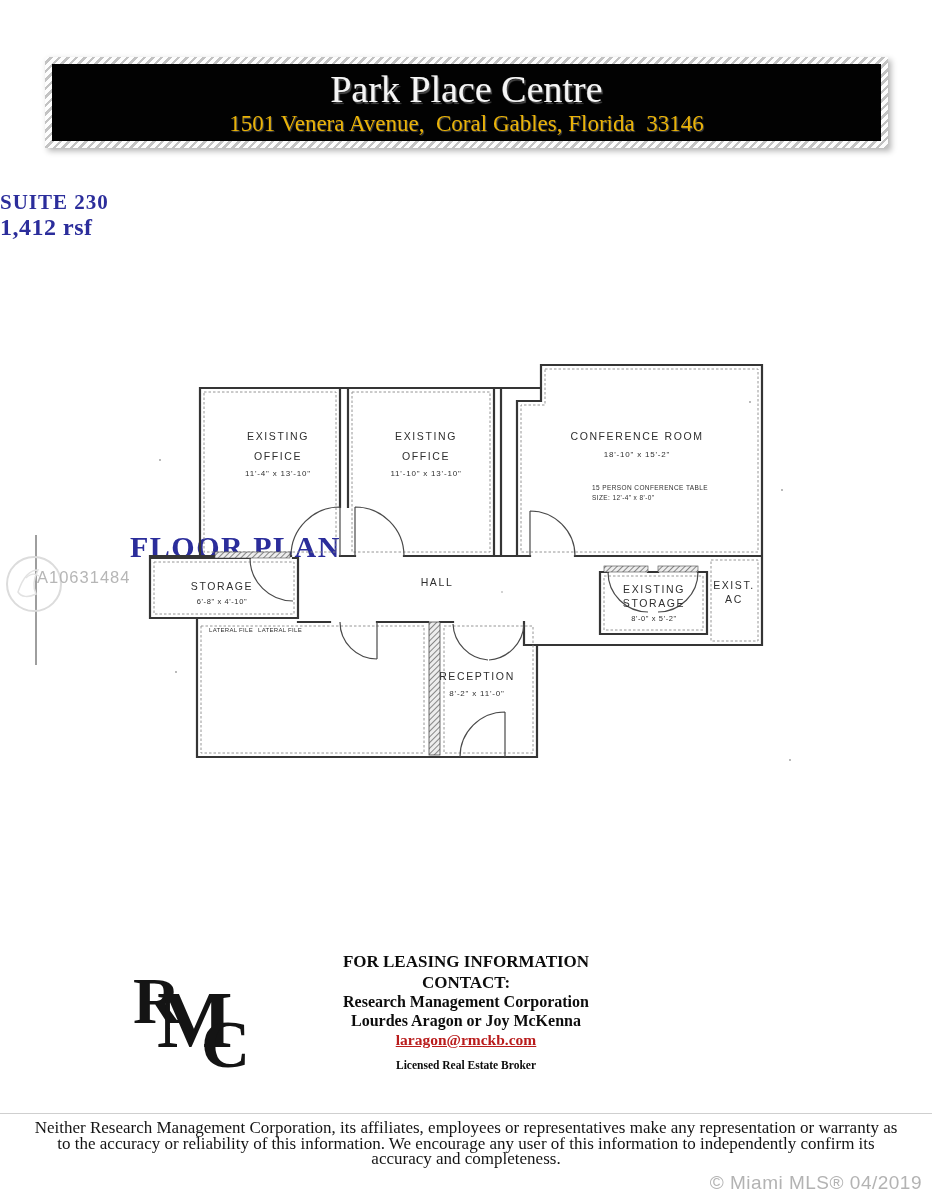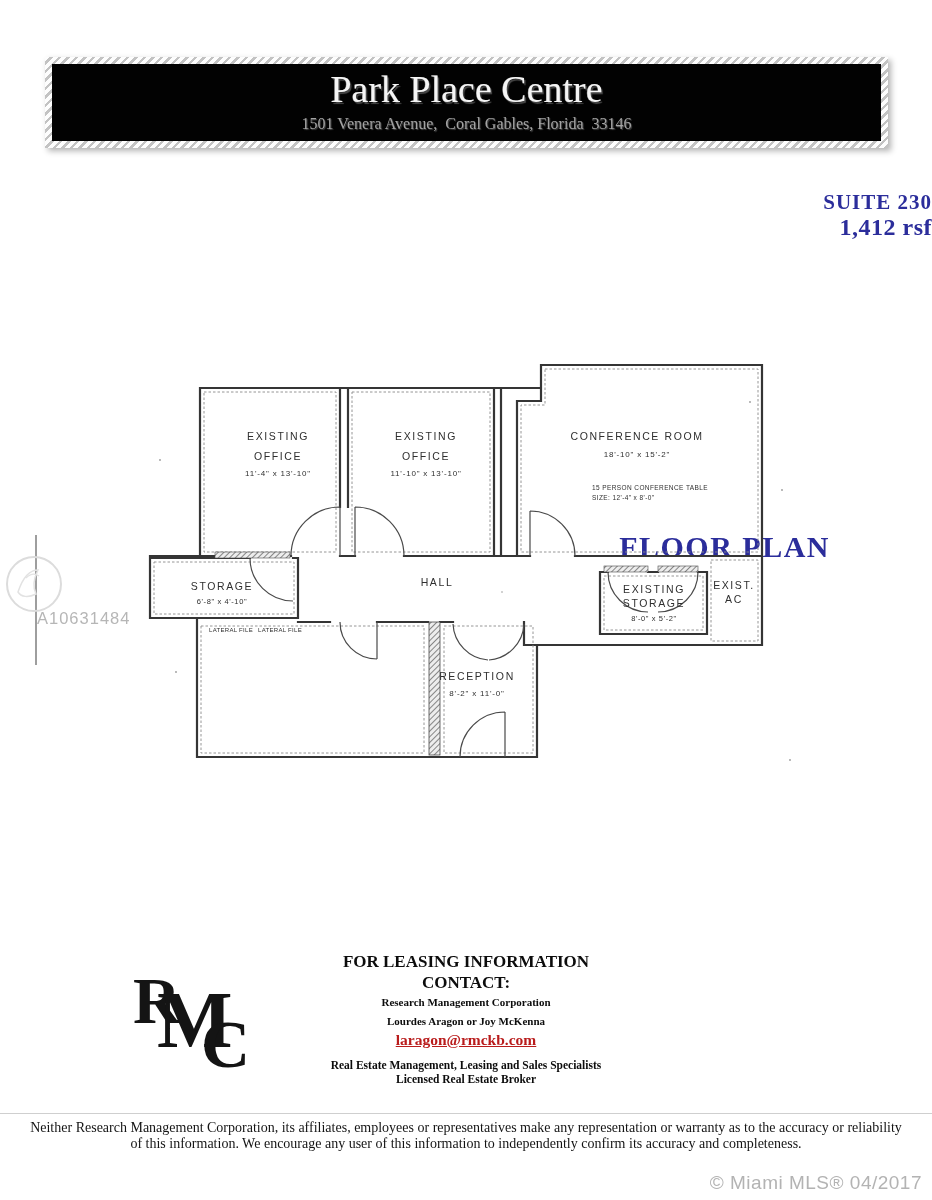--- a/index.html
+++ b/index.html
@@ -8,64 +8,64 @@
 
   
   .banner{position:absolute;left:45px;top:57px;width:843px;height:91px;box-sizing:border-box;
           background:#020202;background-clip:padding-box;
           border:7px solid transparent;
           border-image:repeating-linear-gradient(135deg,#fdfdfd 0 3.5px,#c3c3c3 3.5px 6px) 7;
           box-shadow:3px 3px 6px rgba(0,0,0,.30);
           text-align:center;}
   .banner-title{margin-top:4px;font-size:38px;line-height:42px;color:#f5f5f5;
           text-shadow:1.5px 1.5px 1px #4a4a4a, -0.5px -0.5px 0 #777;}
-  .banner-sub{font-size:16px;line-height:28px;color:#a3a3a3;white-space:pre;
+  .banner-sub{font-size:23px;line-height:28px;color:#eab308;white-space:pre;
           text-shadow:1px 1px 1px #4a4a4a;}
 
   
-  .heading{position:absolute;left:0;top:190px;width:100%;text-align:right;color:#2b2d9b;font-weight:bold;}
+  .heading{position:absolute;left:0;top:190px;width:100%;text-align:left;color:#2b2d9b;font-weight:bold;}
   .heading .suite{font-size:21px;line-height:25px;letter-spacing:1px;}
   .heading .plan{font-size:30px;line-height:34px;letter-spacing:1.5px;}
   .heading .rsf{font-size:24px;line-height:25px;letter-spacing:.5px;}
 
   
   .plan{position:absolute;left:130px;top:340px;width:700px;height:450px;}
   .plan text{font-family:"Liberation Sans",sans-serif;fill:#2f2f2f;}
   .room-name{font-size:10.5px;letter-spacing:1.6px;}
   .room-dims{font-size:8px;letter-spacing:.8px;}
   .room-dims-sm{font-size:7.5px;letter-spacing:.6px;}
   .plan-note{font-size:6.5px;letter-spacing:.4px;}
   .plan-tiny{font-size:6px;letter-spacing:.3px;}
 
   
   .wm-circle{position:absolute;left:6px;top:556px;width:52px;height:52px;border:2px solid #dcdcdc;
              border-radius:50%;}
-  .wm-text{position:absolute;left:37px;top:609px;font-family:"Liberation Sans",sans-serif;
+  .wm-text{position:absolute;left:37px;top:568px;font-family:"Liberation Sans",sans-serif;
            font-size:16.5px;letter-spacing:1px;color:#b6b6b6;}
   .artifact-line{position:absolute;left:35px;top:535px;width:2px;height:130px;background:#8d8d8d;opacity:.85;}
 
   
   .rmc{position:absolute;font-weight:bold;color:#141414;line-height:1;font-family:"Liberation Serif",serif;}
   .rmc-r{left:133px;top:968px;font-size:66px;}
   .rmc-m{left:157px;top:980px;font-size:80px;}
   .rmc-c{left:201px;top:1010px;font-size:68px;}
 
   
   .contact{position:absolute;left:0;top:951px;width:100%;text-align:center;font-weight:bold;color:#0c0c0c;}
   .c-big{font-size:17px;line-height:21px;}
-  .c-mid{font-size:11px;line-height:18.5px;}
+  .c-mid{font-size:16px;line-height:18.5px;}
   .c-link{display:inline-block;font-size:15.5px;line-height:19px;color:#b91c1c;
           text-decoration:underline;cursor:pointer;}
   .c-small{font-size:11.5px;line-height:14px;}
   .c-gap{height:9px;}
 
   
   .footer-divider{position:absolute;left:0;top:1113px;width:932px;height:1px;background:#cfcfcf;}
   .disclaimer{position:absolute;left:26px;top:1120px;width:880px;text-align:center;
-              font-size:14px;line-height:15.5px;color:#141414;}
+              font-size:17px;line-height:15.5px;color:#141414;}
   .mls{position:absolute;right:10px;top:1172px;font-family:"Liberation Sans",sans-serif;
        font-size:19px;color:#b3b3b3;letter-spacing:.5px;}
 </style>
 </head>
 <body>
 
 <div class="page">
 
   <div class="banner">
     <div class="banner-title">Park Place Centre</div>
@@ -183,21 +183,20 @@
     <span class="rmc rmc-c">C</span>
   </div>
 
   <div class="contact">
     <div class="c-big">FOR LEASING INFORMATION</div>
     <div class="c-big">CONTACT:</div>
     <div class="c-mid">Research Management Corporation</div>
     <div class="c-mid">Lourdes Aragon or Joy McKenna</div>
     <div><span class="c-link">laragon@rmckb.com</span></div>
     <div class="c-gap"></div>
-    <div class="c-small">Real Estate Management, Leasing and Sales Specialists</div>
     <div class="c-small">Licensed Real Estate Broker</div>
   </div>
 
   <div class="footer-divider"></div>
   <div class="disclaimer">Neither Research Management Corporation,  its affiliates, employees or representatives make any representation or warranty as to the accuracy or reliability of this information. We encourage any user of this information to independently confirm its accuracy and completeness.</div>
-  <div class="mls">© Miami MLS® 04/2017</div>
+  <div class="mls">© Miami MLS® 04/2019</div>
 
 </div>
 
 </body></html>

